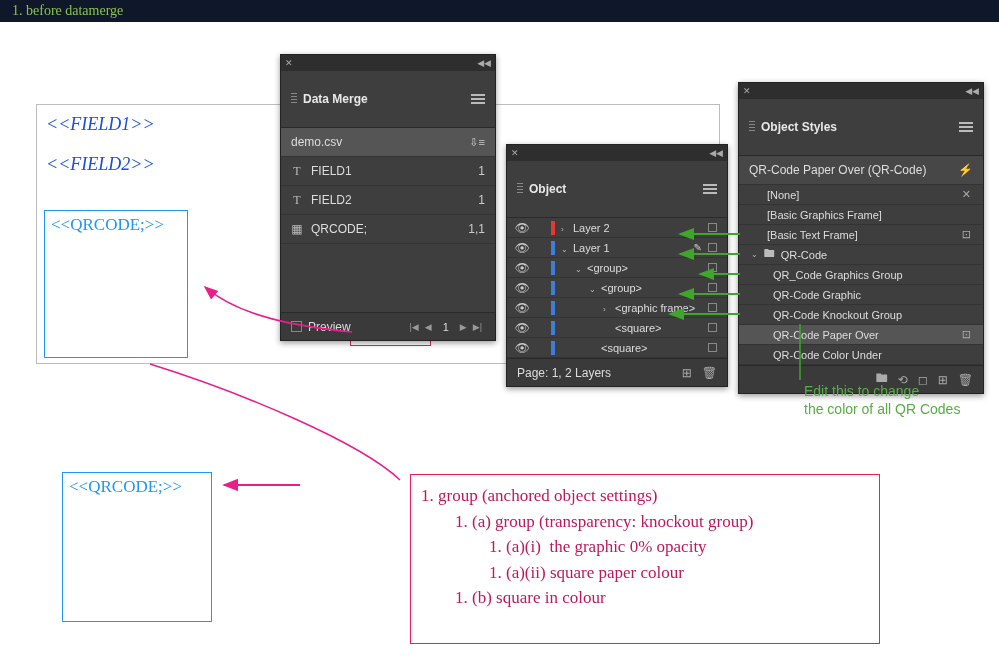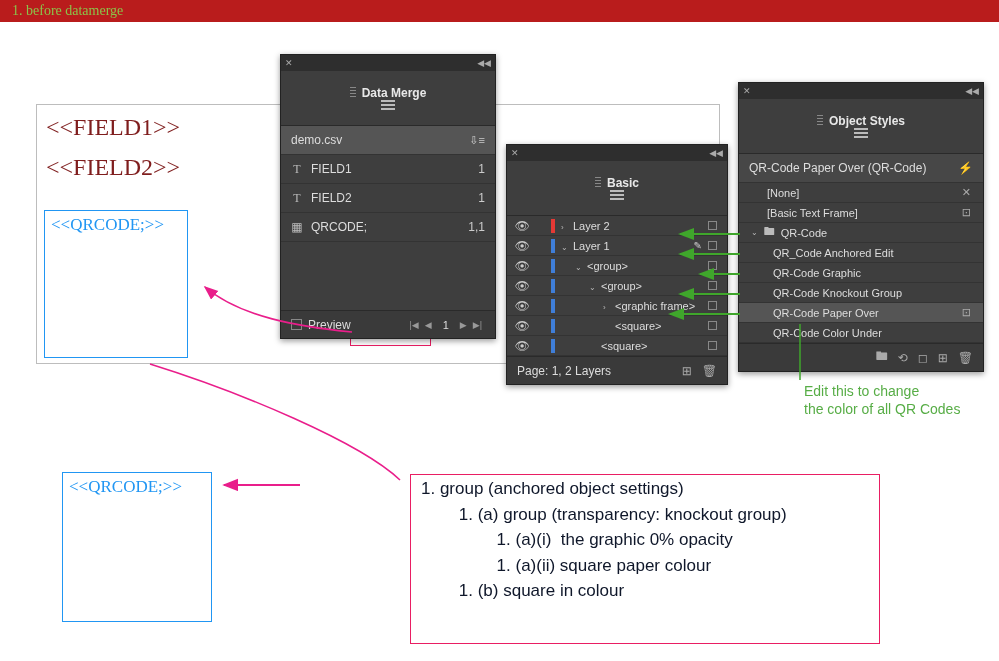--- a/index.html
+++ b/index.html
@@ -5,21 +5,21 @@
   * { box-sizing: border-box; margin: 0; padding: 0; }
   body {
     font-family: Arial, Helvetica, sans-serif;
     background: #ffffff;
     width: 999px;
     height: 661px;
     position: relative;
     overflow: hidden;
   }
   .title-bar {
-    background: #b91c1c;
+    background: #0f172a;
     height: 22px;
     width: 100%;
     padding-left: 12px;
     color: #8bc34a;
     font-size: 14px;
     line-height: 22px;
     font-family: Georgia, serif;
   }
   .canvas {
     position: absolute;
@@ -30,48 +30,49 @@
     background: #fff;
   }
   
   .page-frame {
     position: absolute;
     border: 1px solid #bdbdbd;
     background: #fff;
   }
   .text-slot {
     font-family: Georgia, 'Times New Roman', serif;
-    font-size: 24px;
-    color: #7f1d1d;
-    position: absolute;
+    font-size: 18px;
+    color: #1d4ed8;
+    position: absolute;
+    font-style: italic;
   }
   .qr-box {
     position: absolute;
     border: 1px solid #2196f3;
     color: #2196f3;
     font-family: Georgia, serif;
     font-size: 17px;
     padding: 4px 6px;
   }
   .anchored-label {
     position: absolute;
     border: 1px solid #e91e63;
     color: #e91e63;
     font-family: Georgia, serif;
     font-size: 16px;
     padding: 2px 8px;
   }
   .explain-box {
     position: absolute;
     border: 1px solid #e91e63;
-    font-family: Liberation Sans, sans-serif;
+    font-family: Liberation Serif, serif;
     font-size: 17px;
-    padding: 1px 10px;
+    padding: 8px 10px;
     line-height: 1.5;
-    color: #0f172a;
+    color: #be185d;
   }
   .explain-box div { white-space: pre; }
 
   
   .panel {
     position: absolute;
     background: #3e3e3e;
     color: #ddd;
     font-size: 12px;
     border: 1px solid #222;
@@ -86,26 +87,25 @@
     justify-content: space-between;
   }
   .panel-tab-strip .chev-icons {
     display: flex;
     gap: 10px;
     color: #aaa;
     font-size: 9px;
   }
   .panel-header {
     background: #3e3e3e;
-    padding: 15px 10px;
+    padding: 21px 10px;
     display: flex;
     align-items: center;
     justify-content: space-between;
     border-bottom: 1px solid #2a2a2a;
-    flex-direction: column;
   }
   .panel-header .title {
     font-weight: bold;
     color: #e8e8e8;
     font-size: 12px;
   }
   .grip {
     display: inline-block;
     width: 6px;
     height: 10px;
@@ -280,21 +280,21 @@
   </div>
 
   <div class="panel" style="left:506px; top:122px; width:222px;">
     <div class="panel-tab-strip">
       <span style="color:#aaa;font-size:9px;">✕</span>
       <span class="chev-icons">
           <span>◀◀</span>
         </span>
     </div>
     <div class="panel-header">
-      <div><span class="grip"></span><span class="title">Basic</span></div>
+      <div><span class="grip"></span><span class="title">Object</span></div>
       <div class="menu-icon"></div>
     </div>
 
     <div class="layer-row">
       <span class="eye">👁</span>
         <span class="lock"></span>
       <span class="swatch red"></span>
       <span class="indent0"><span class="twisty">›</span></span>
       <span class="nm">Layer 2</span>
       <span class="sq"></span>
@@ -372,30 +372,33 @@
     <div class="panel-row" style="background:#474747;">
       <span class="lbl">QR-Code Paper Over (QR-Code)</span>
       <span style="color:#ccc;">⚡</span>
     </div>
 
     <div class="os-row">
       <span class="nm" style="padding-left:16px;">[None]</span>
       <span class="icn">✕</span>
     </div>
     <div class="os-row">
+      <span class="nm" style="padding-left:16px;">[Basic Graphics Frame]</span>
+    </div>
+    <div class="os-row">
       <span class="nm" style="padding-left:16px;">[Basic Text Frame]</span>
       <span class="icn">⊡</span>
     </div>
     <div class="os-row">
       <span class="twisty">⌄</span>
       <span class="folder">🖿</span>
       <span class="nm">QR-Code</span>
     </div>
     <div class="os-row child">
-      <span class="nm">QR_Code Anchored Edit</span>
+      <span class="nm">QR_Code Graphics Group</span>
     </div>
     <div class="os-row child">
       <span class="nm">QR-Code Graphic</span>
     </div>
     <div class="os-row child">
       <span class="nm">QR-Code Knockout Group</span>
     </div>
     <div class="os-row child sel">
       <span class="nm">QR-Code Paper Over</span>
       <span class="icn">⊡</span>

